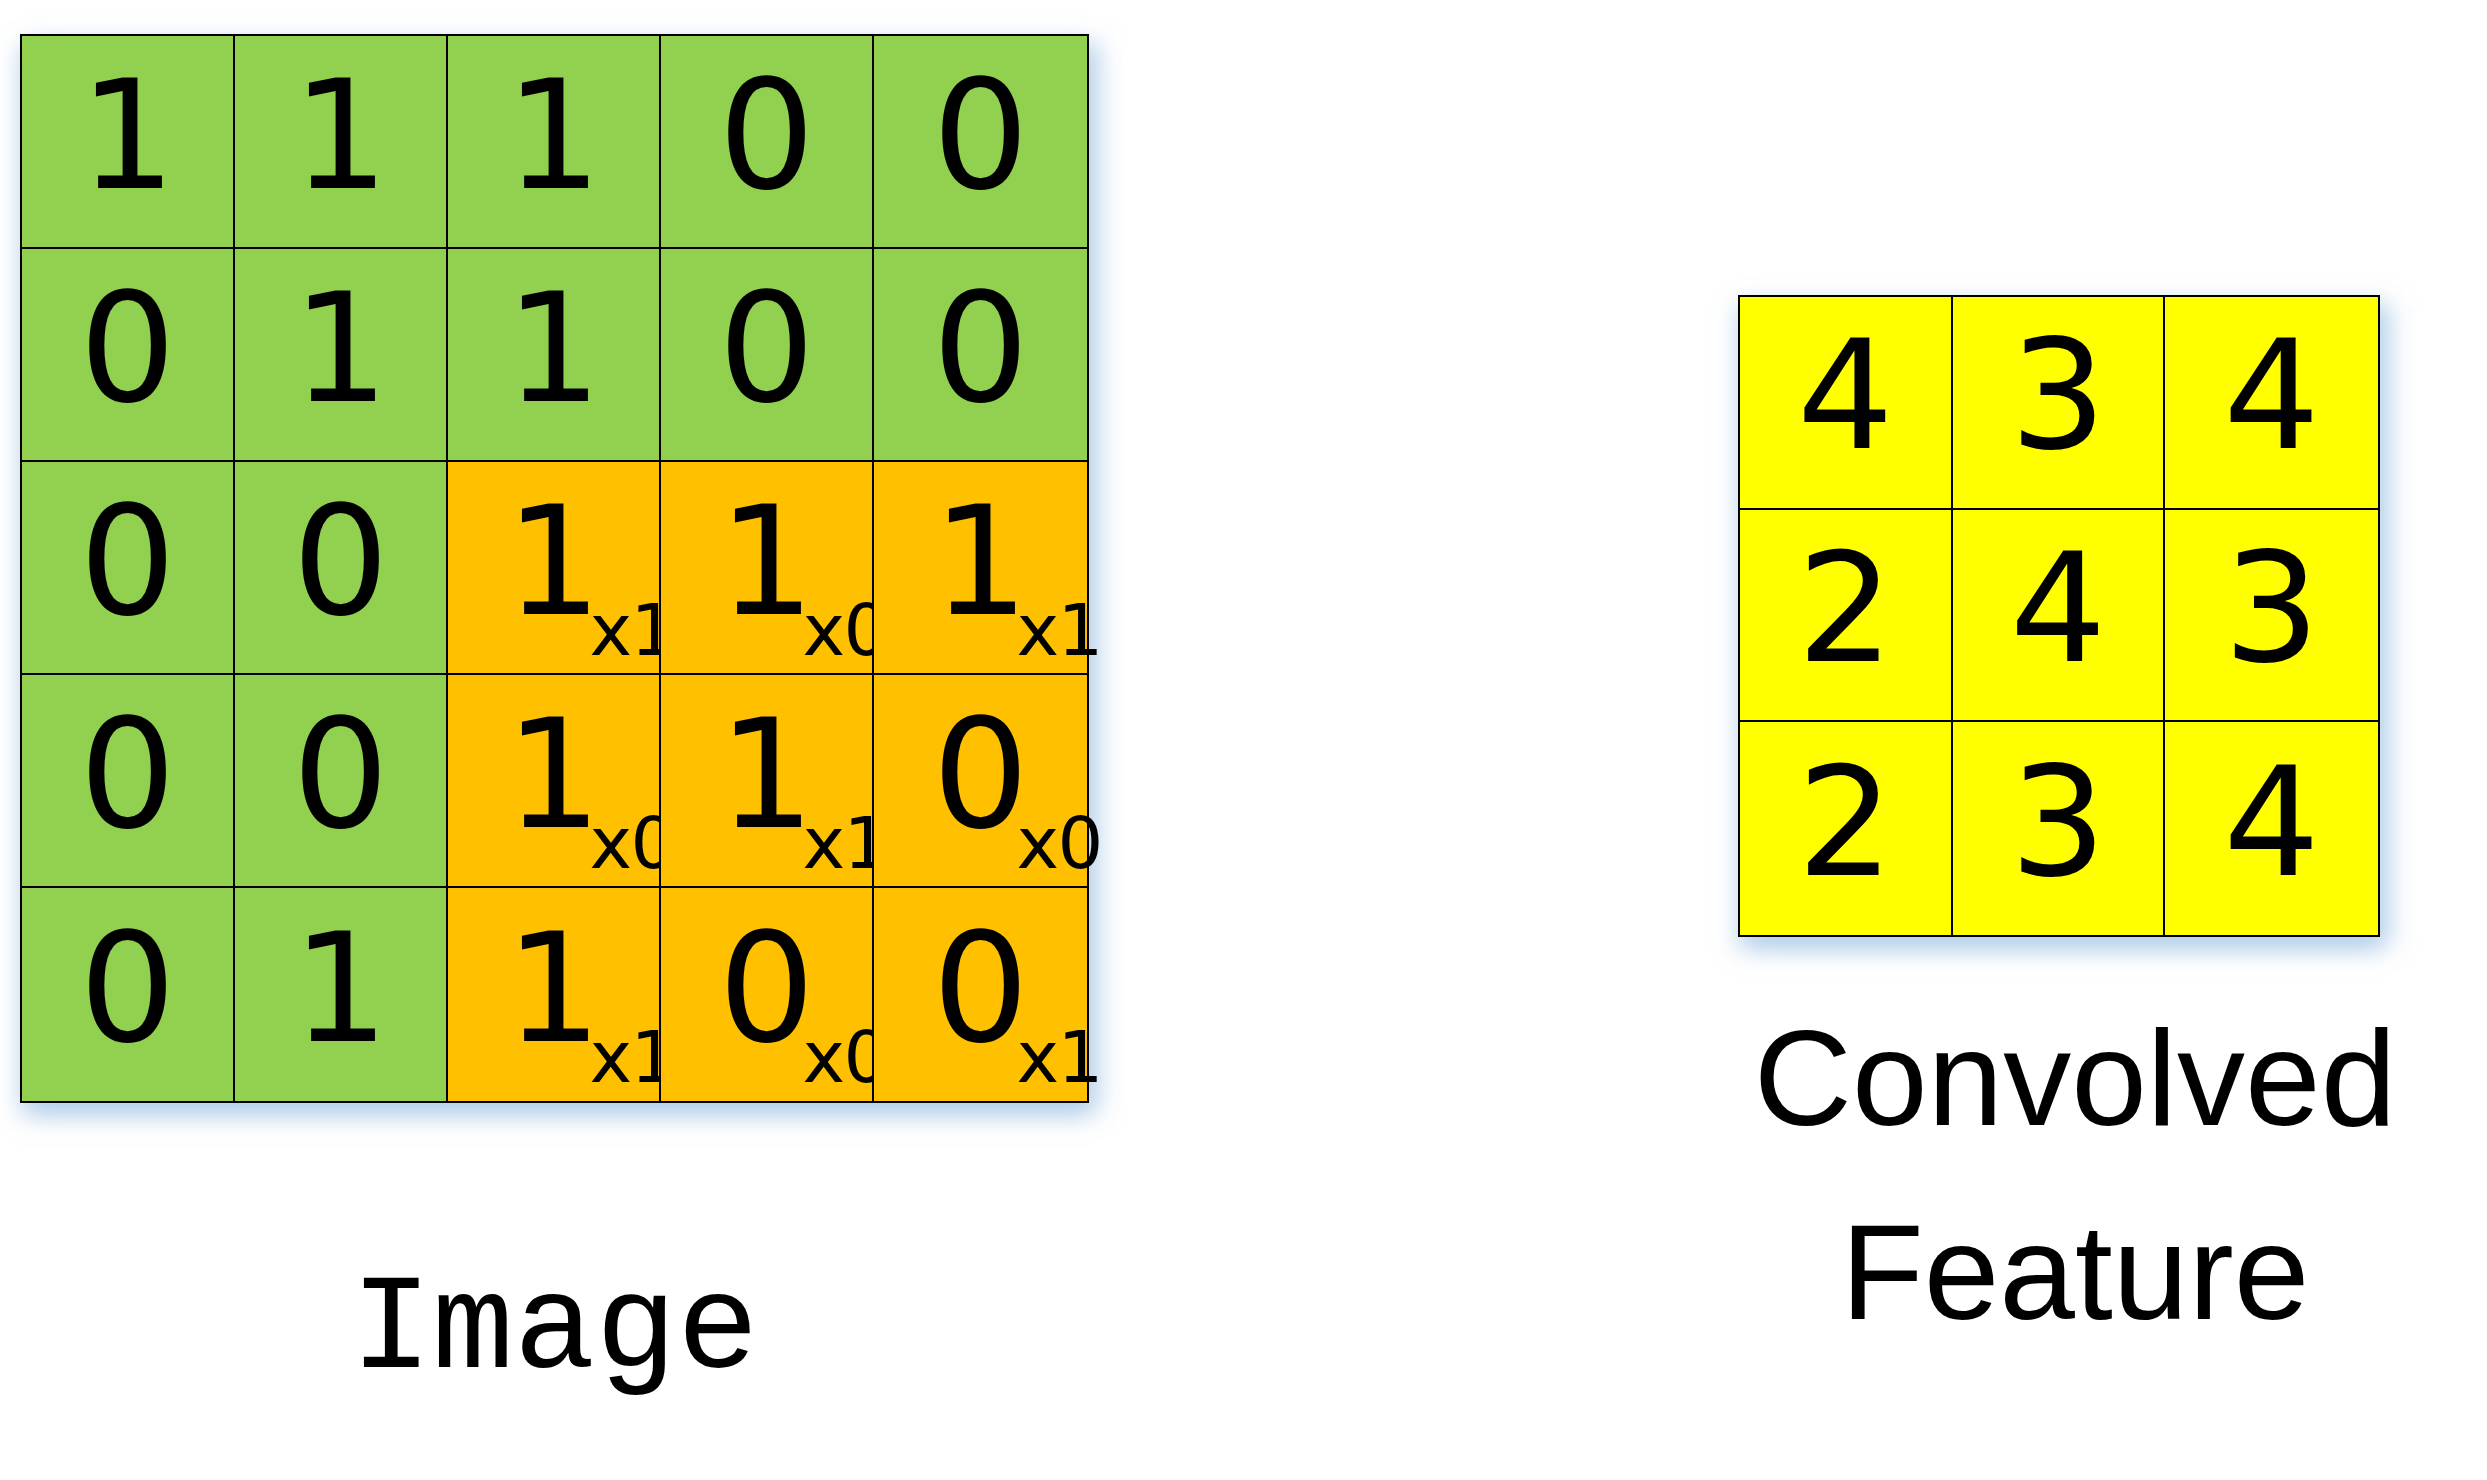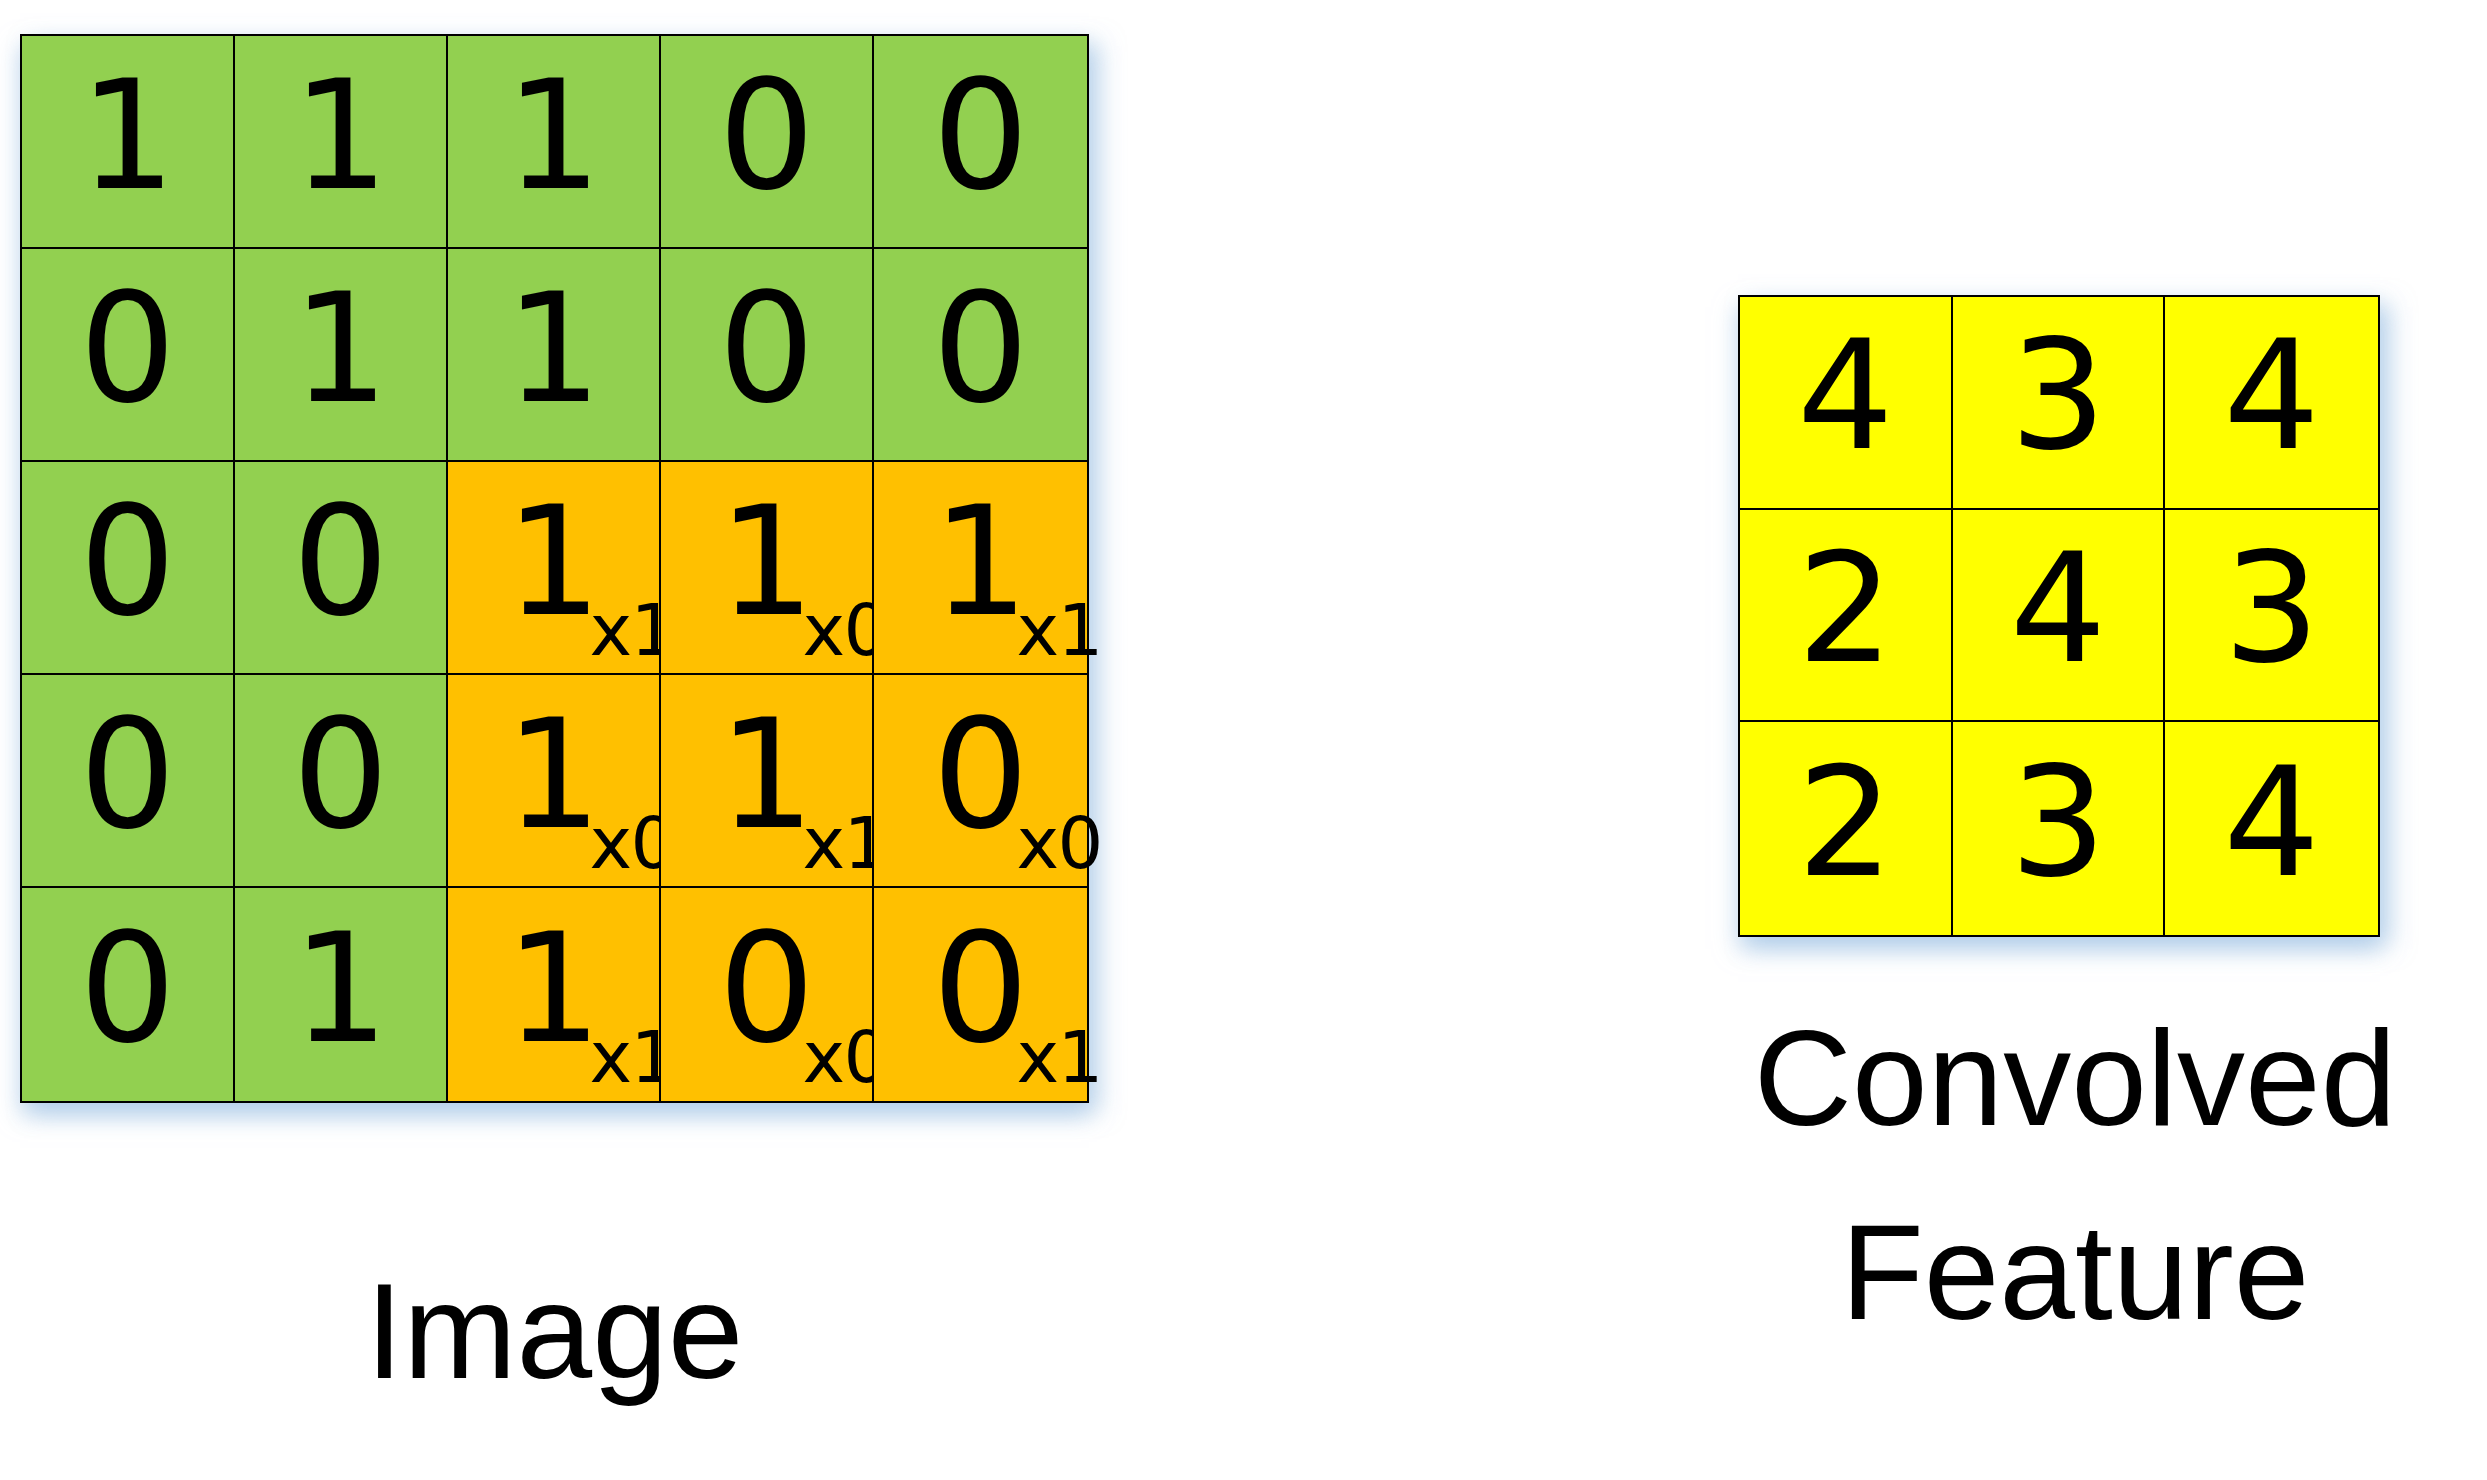--- a/index.html
+++ b/index.html
@@ -85,20 +85,21 @@
     font-family: "Liberation Sans", sans-serif;
     font-size: 136px;
     line-height: 1.43;
     color: var(--text, #000);
     white-space: nowrap;
   }
   #image-label {
     left: 20px;
     top: 1234px;
     width: 1069px;
+    font-family: Liberation Mono, monospace;
   }
   #output-label {
     left: 1593px;
     top: 981px;
     width: 964px;
   }
 </style>
 </head>
 <body>
 

